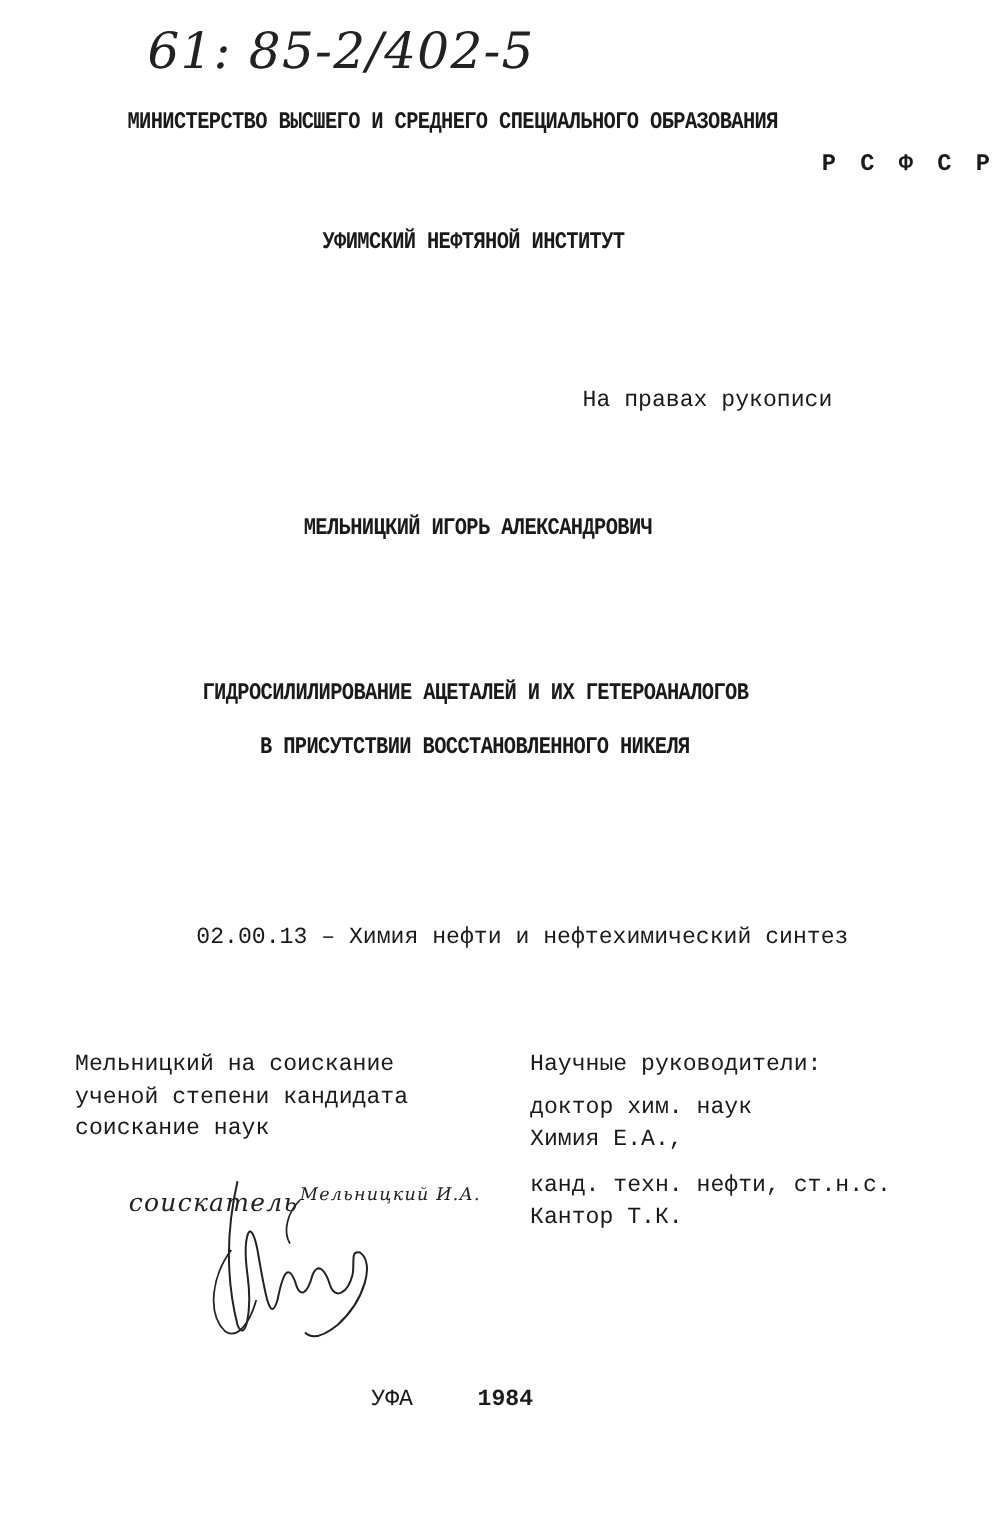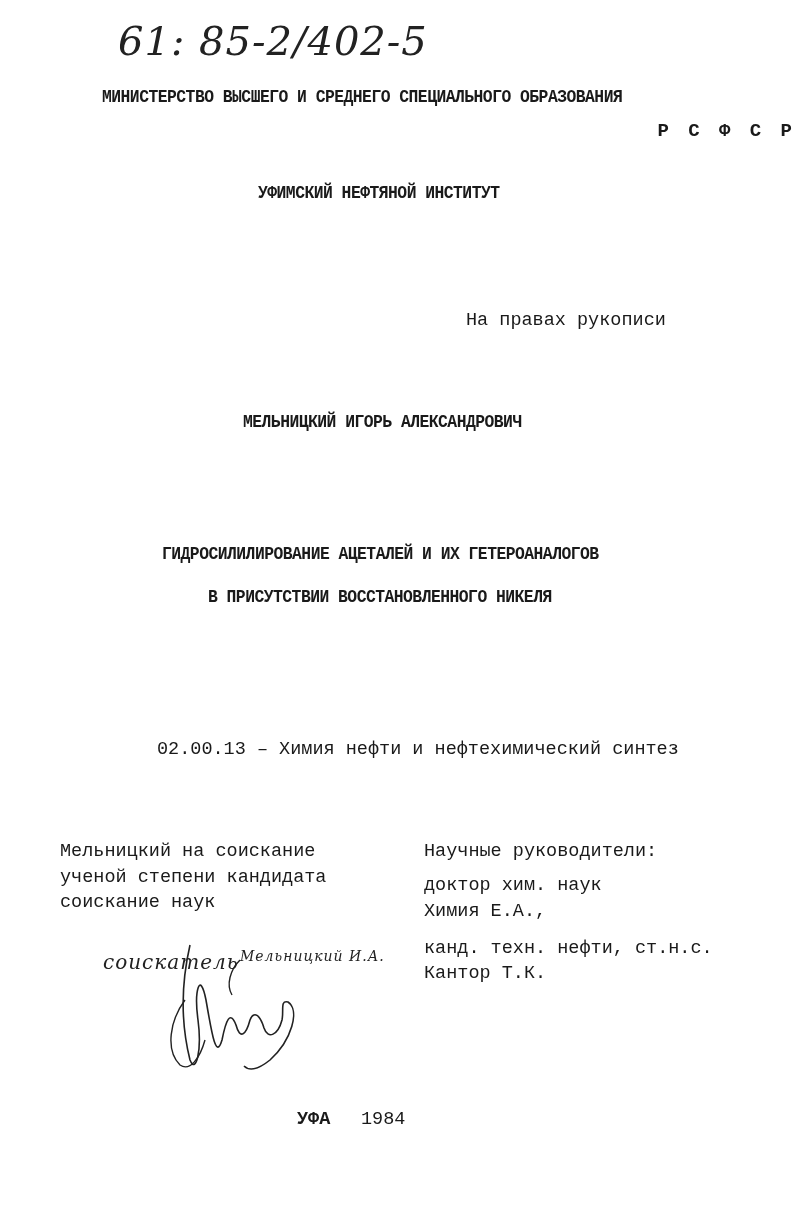--- a/index.html
+++ b/index.html
@@ -40,14 +40,14 @@
 <div class="abs txt" style="left:424px; top:963px;">Кантор Т.К.</div>
 
 <div class="abs hand" style="left:78px; top:950px; font-size:20px;margin-left:25px;">соискатель</div>
 <div class="abs hand" style="left:240px; top:948px; font-size:14px;font-style:italic;">Мельницкий И.А.</div>
 <svg class="abs" style="left:160px; top:940px;" width="160" height="140" viewBox="0 0 160 140">
   <path d="M30 5 C 22 40, 20 80, 30 120 C 36 135, 42 110, 38 80 C 34 50, 40 30, 46 60 C 52 95, 56 120, 62 100 C 66 80, 70 70, 76 85 C 80 100, 86 95, 90 80 C 94 70, 100 75, 104 88 C 108 100, 118 95, 122 80 C 124 70, 120 60, 128 62 C 140 70, 132 100, 110 120 C 100 128, 90 132, 84 126" fill="none" stroke="#222" stroke-width="1.6"></path>
   <path d="M25 60 C 10 80, 5 110, 20 125 C 30 132, 40 118, 45 100" fill="none" stroke="#222" stroke-width="1.4"></path>
   <path d="M80 20 C 70 30, 66 45, 72 55" fill="none" stroke="#222" stroke-width="1.4"></path>
 </svg>
 
-<div class="abs txt" style="left:297px; top:1109px; font-weight:bold;">УФА</div>
-<div class="abs txt" style="left:361px; top:1109px; font-weight:normal;">1984</div>
+<div class="abs txt" style="left:297px; top:1109px; font-weight:normal;">УФА</div>
+<div class="abs txt" style="left:382px; top:1109px; font-weight:bold;">1984</div>
 
 </body></html>

